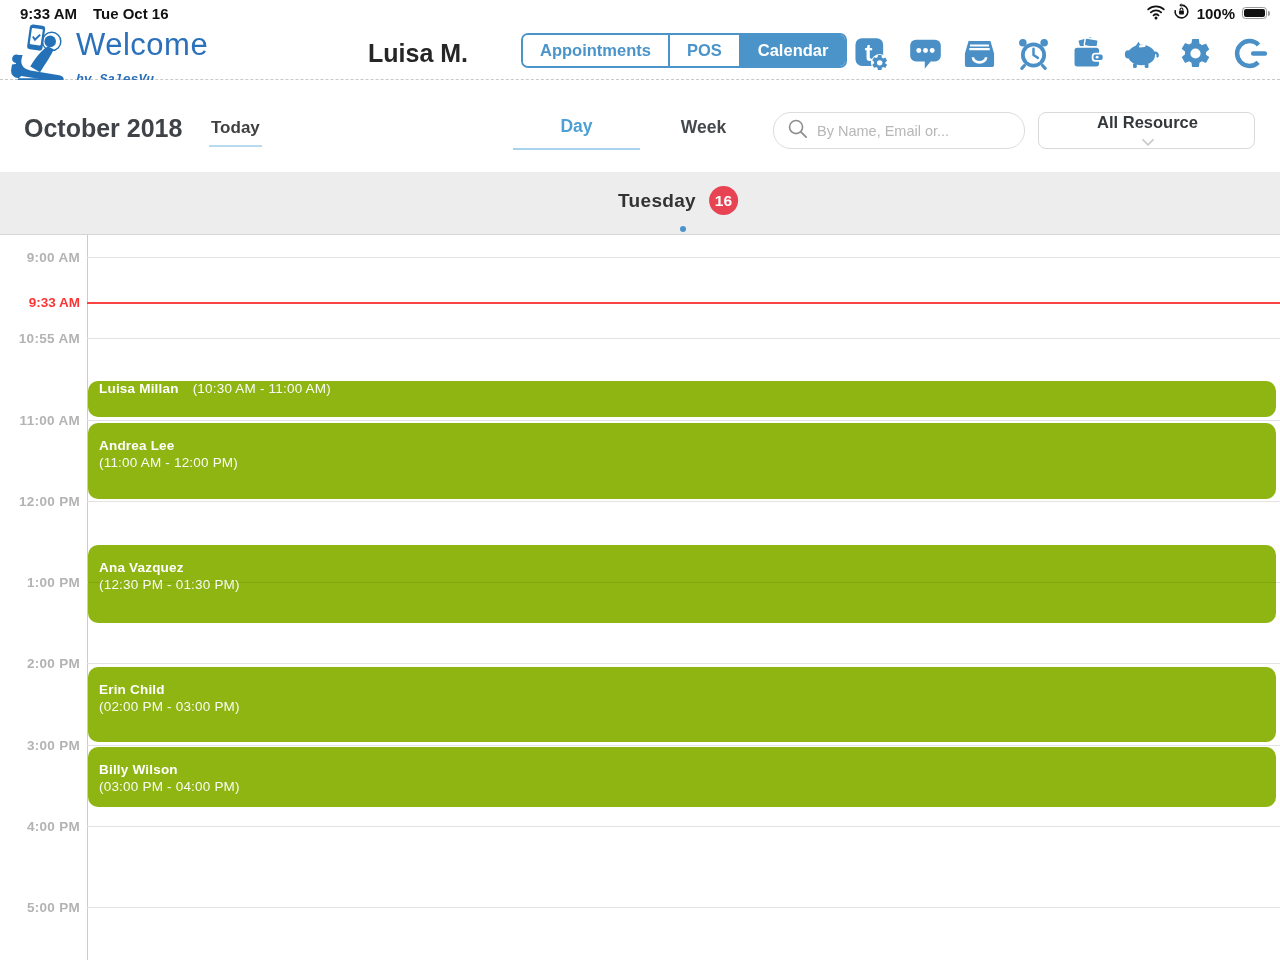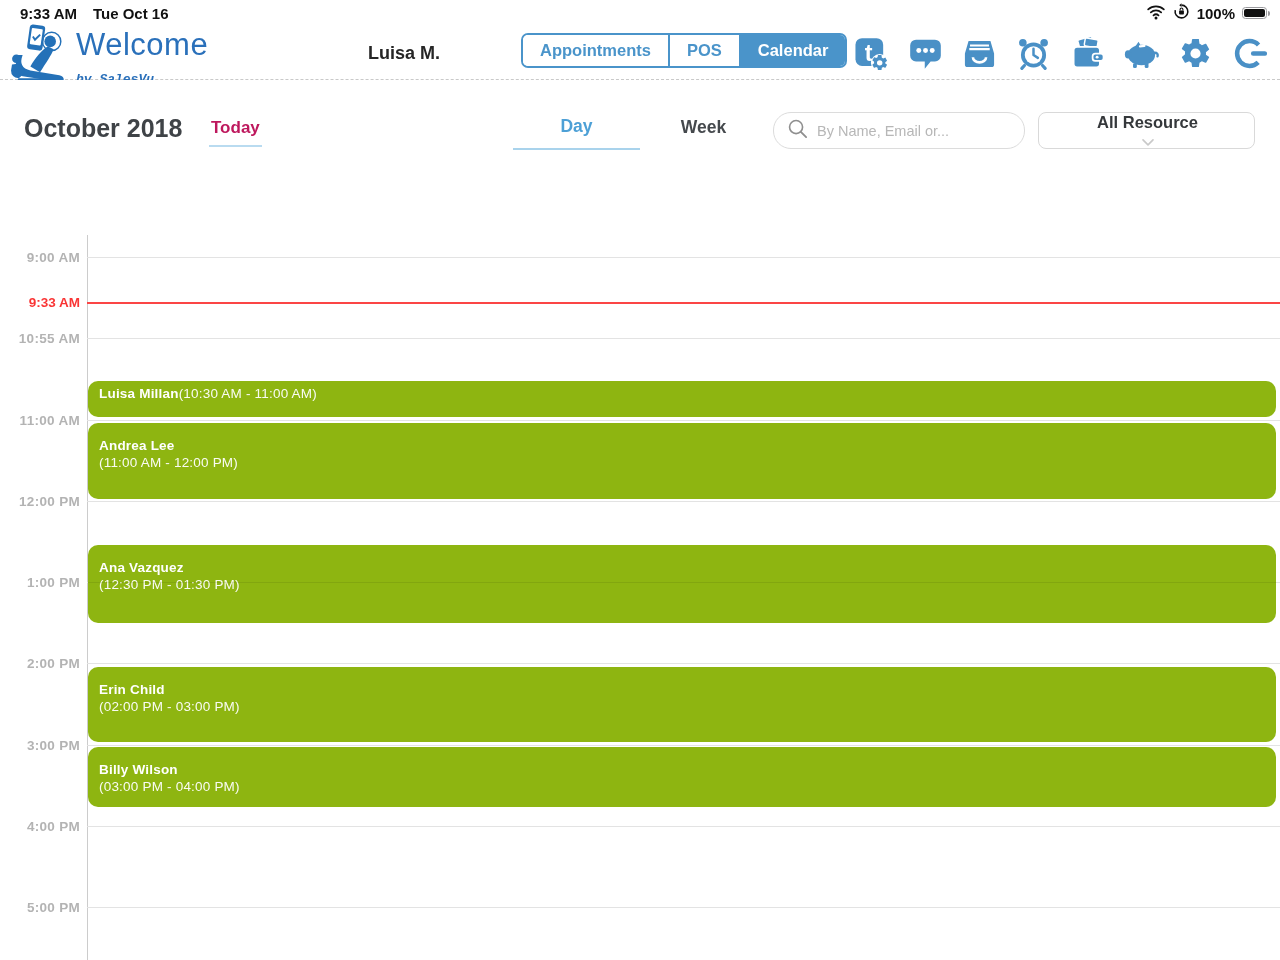--- a/index.html
+++ b/index.html
@@ -14,33 +14,33 @@
   .battery-body { width:25px; height:12px; border:1px solid #9a9a9e; border-radius:3.5px; padding:1px; }
   .battery-fill { width:100%; height:100%; background:#111; border-radius:2px; }
   .battery-nub { width:2px; height:5px; background:#9a9a9e; border-radius:0 2px 2px 0; margin-left:1px; }
 
   
   .app-header { position:absolute; top:26px; left:0; width:100%; height:54px; border-bottom:1px dashed #c9c9c9; background:#fff; }
   .logo { position:absolute; left:10px; top:-2px; display:flex; align-items:flex-start; }
   .logo-text { margin-left:4px; margin-top:6px; color:#2a70ba; }
   .logo-title { font-size:31px; font-weight:500; line-height:30px; letter-spacing:.5px; }
   .logo-sub { display:block; text-align:left; font-size:13px; font-weight:700; font-style:italic; margin-top:12px;font-family:Liberation Mono, monospace; }
-  .user-name { position:absolute; left:368px; top:50%; transform:translateY(-50%); font-size:18px; font-weight:700; color:#262626; }
+  .user-name { position:absolute; left:368px; top:50%; transform:translateY(-50%); font-size:25px; font-weight:700; color:#262626; }
   .segmented { position:absolute; left:521px; top:7px; height:35px; display:flex; border:2px solid #4a94ca; border-radius:7px; overflow:hidden; background:#fff; }
   .seg-btn { display:flex; align-items:center; padding:0 17px; font-size:16.5px; font-weight:600; color:#4a94ca; background:#fff; border:none; border-right:2px solid #4a94ca; cursor:pointer; font-family:inherit; }
   .seg-btn:last-child { border-right:none; }
   .seg-btn.active { background:#4a94ca; color:#fff; }
   .header-icons { position:absolute; right:12px; top:4px; height:46px; display:flex; align-items:center; gap:17px; }
   .hicon { width:37px; height:37px; display:flex; align-items:center; justify-content:center; cursor:pointer; }
   .hicon svg { width:35px; height:35px; }
 
   
   .toolbar { position:absolute; top:80px; left:0; width:100%; height:92px; background:#fff; }
   .month-title { position:absolute; left:24px; top:34px; font-size:25px; font-weight:700; color:#3f4347; }
-  .today-btn { position:absolute; left:209px; top:38px; font-size:17px; font-weight:600; color:#be185d; background:none; border:none; border-bottom:2px solid #b9dbf0; padding:0 2px 7px 2px; cursor:pointer; font-family:inherit; }
+  .today-btn { position:absolute; left:209px; top:38px; font-size:17px; font-weight:600; color:#404040; background:none; border:none; border-bottom:2px solid #b9dbf0; padding:0 2px 7px 2px; cursor:pointer; font-family:inherit; }
   .view-tabs { position:absolute; left:513px; top:36px; display:flex; }
   .view-tab { width:127px; text-align:center; font-size:17.5px; font-weight:600; color:#45494d; background:none; border:none; padding-bottom:11px; cursor:pointer; font-family:inherit; }
   .view-tab.active { color:#4da0d6; border-bottom:2px solid #a9d3ec; }
   .search-box { position:absolute; left:773px; top:32px; width:252px; height:37px; border:1px solid #dcdcdc; border-radius:18px; display:flex; align-items:center; padding:0 12px; background:#fff; }
   .search-box svg { width:23px; height:23px; flex:0 0 auto; }
   .search-input { border:none; outline:none; margin-left:8px; width:100%; font-size:14.5px; color:#444; font-family:inherit; background:transparent; }
   .search-input::placeholder { color:#b7b7b7; }
   .resource-select { position:absolute; left:1038px; top:32px; width:217px; height:37px; border:1px solid #d9d9d9; border-radius:8px; display:flex; align-items:center; justify-content:space-between; padding:0 12px 0 14px; cursor:pointer; background:#fff;flex-direction:column; }
   .resource-label { font-size:16.5px; font-weight:600; color:#35383b; }
   .resource-select svg { width:20px; height:20px; }
@@ -56,21 +56,21 @@
   .calendar { position:absolute; top:235px; left:0; width:100%; height:725px; background:#fff; }
   .gutter-line { position:absolute; left:87px; top:0; bottom:0; width:1px; background:#ccc; }
   .grid-line { position:absolute; left:87px; right:0; height:1px; background:#e3e3e3; z-index:1; }
   .hour-label { position:absolute; left:0; width:80px; text-align:right; transform:translateY(-50%); font-size:13.5px; font-weight:600; color:#b3b3b3; letter-spacing:.3px; z-index:1; }
   .now-line { position:absolute; left:87px; right:0; height:2px; background:#fb4545; z-index:3; }
   .now-label { position:absolute; left:0; width:80px; text-align:right; transform:translateY(-50%); font-size:13.5px; font-weight:700; color:#f93535; z-index:3; background:#fff; }
   .appointment { position:absolute; left:88px; right:4px; background:#8eb511; border-radius:10px; color:#fff; z-index:2; padding-left:11px; cursor:pointer; }
   .appointment .appt-name { font-size:13.5px; font-weight:700; letter-spacing:.2px; }
   .appointment .appt-time { font-size:13.5px; font-weight:400; color:rgba(255,255,255,.95); letter-spacing:.2px; }
   .appointment.stacked { display:flex; flex-direction:column; justify-content:flex-start; padding-top:15px; line-height:16.5px; }
-  .appointment.compact { display:flex; flex-direction:row; align-items:flex-start; padding-top:5px; line-height:16px; }
+  .appointment.compact { display:flex; flex-direction:row; align-items:flex-start; gap:14px; line-height:16px; }
   .appointment.crosses-hour::after { content:""; position:absolute; left:0; right:0; top:37px; height:1px; background:rgba(0,0,0,.08); }
 </style>
 </head>
 <body>
 
 <div class="screen">
 
   <div class="status-bar">
     <div class="status-left">
       <span>9:33 AM</span>
@@ -226,20 +226,27 @@
     <div class="resource-select">
       <span class="resource-label">All Resource</span>
       <span>
         <svg viewBox="0 0 24 24" fill="none">
             <path d="M6 9.5l6 6 6-6" stroke="#c9c9c9" stroke-width="2" stroke-linecap="round" stroke-linejoin="round"></path>
           </svg>
       </span>
     </div>
   </div>
 
+  <div class="day-header">
+    <div class="day-title-group">
+      <span class="weekday">Tuesday</span>
+      <span class="day-badge">16</span>
+    </div>
+    <span class="page-dot"></span>
+  </div>
 
   <div class="calendar">
     <div class="gutter-line"></div>
 
     <div class="grid-line" style="top:22px"></div>
     <div class="grid-line" style="top:103px"></div>
     <div class="grid-line" style="top:185px"></div>
     <div class="grid-line" style="top:266px"></div>
     <div class="grid-line" style="top:347px"></div>
     <div class="grid-line" style="top:428px"></div>

